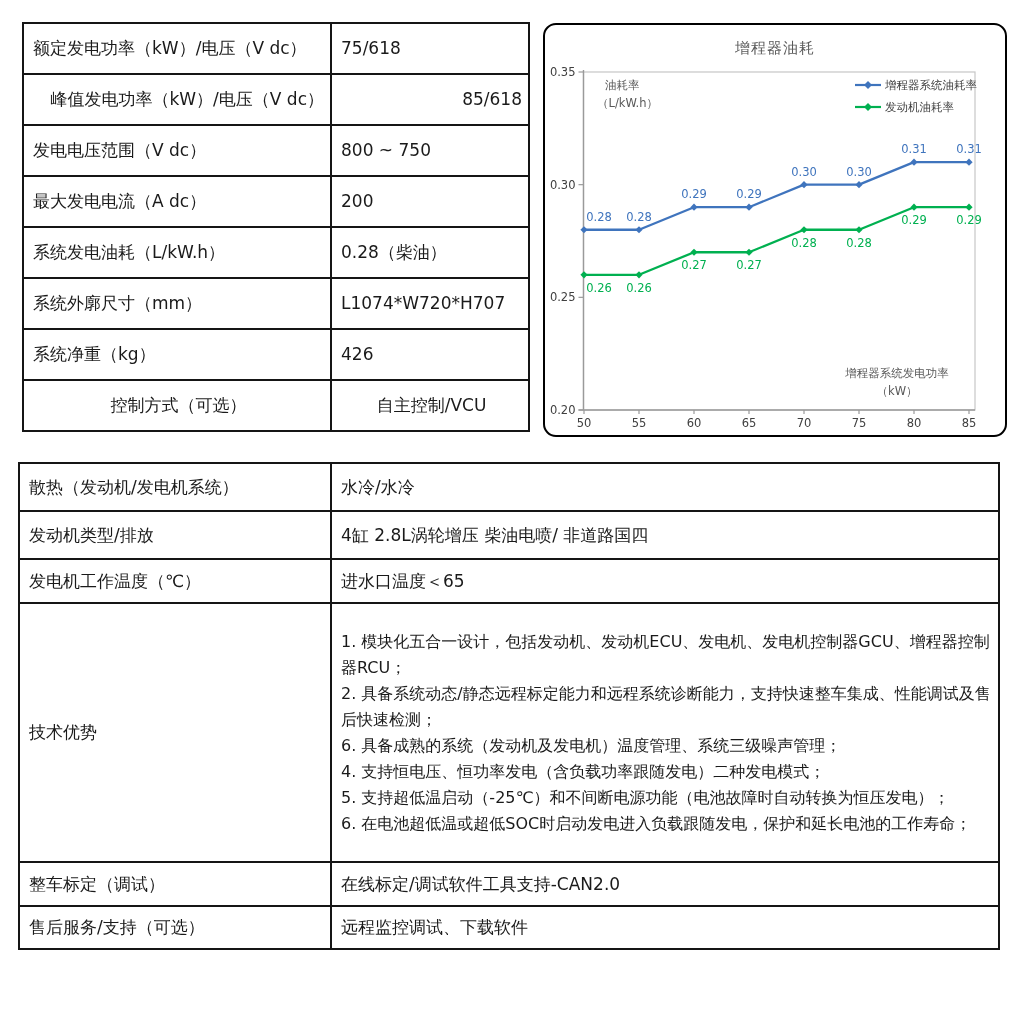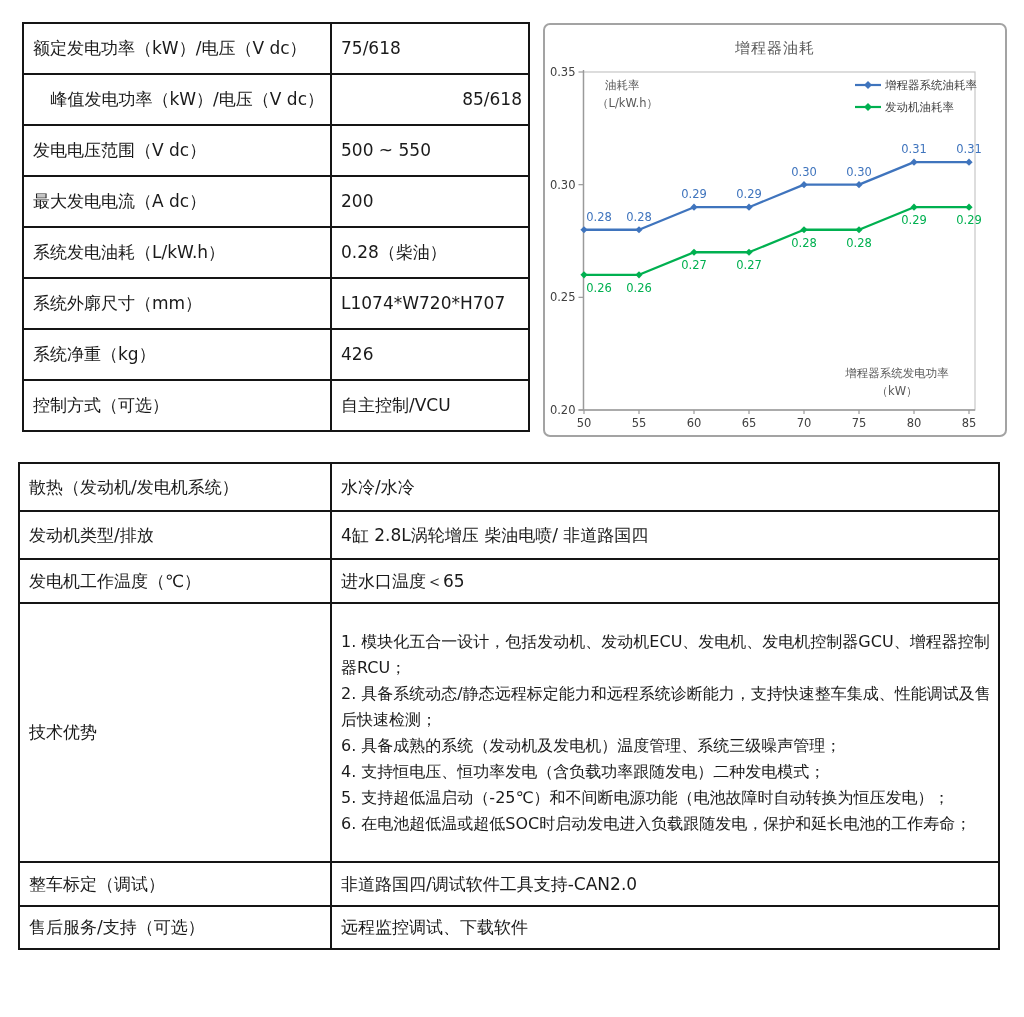--- a/index.html
+++ b/index.html
@@ -12,21 +12,21 @@
   table.spec, table.spec td{border:2px solid #151515;}
   table.spec td{vertical-align:middle;font-size:17px;line-height:1.35;padding:4px 6px 4px 9px;word-break:break-word;}
   table.top{left:22px;top:22px;width:508px;}
   table.bottom{left:18px;top:462px;width:982px;}
   table.top col.c1{width:308px;}
   table.bottom col.c1{width:312px;}
   td.val{padding-left:7px;}
   .tech-item{font-size:16px;line-height:26px;}
   .chart-box{
     position:absolute;left:543px;top:23px;width:464px;height:414px;
-    background:#fff;border:2px solid #a3a3a3;border-radius:7px;box-sizing:border-box;
+    background:#fff;border:2px solid #000000;border-radius:13px;box-sizing:border-box;
   }
   .chart-title{
     position:absolute;left:0;top:14px;width:100%;text-align:center;
     font-size:15px;color:#595959;letter-spacing:1px;
   }
   .chart-svg{position:absolute;left:0;top:0;}
 </style>
 </head>
 <body>
 
@@ -41,39 +41,39 @@
         <tr style="height: 51px;">
           <td class="lbl">额定发电功率（kW）/电压（V dc）</td>
           <td class="val">75/618</td>
         </tr>
         <tr style="height: 51px; text-align: right;">
           <td class="lbl">峰值发电功率（kW）/电压（V dc）</td>
           <td class="val">85/618</td>
         </tr>
         <tr style="height: 51px;">
           <td class="lbl">发电电压范围（V dc）</td>
-          <td class="val">500 ~ 550</td>
+          <td class="val">800 ~ 750</td>
         </tr>
         <tr style="height: 51px;">
           <td class="lbl">最大发电电流（A dc）</td>
           <td class="val">200</td>
         </tr>
         <tr style="height: 51px;">
           <td class="lbl">系统发电油耗（L/kW.h）</td>
           <td class="val">0.28（柴油）</td>
         </tr>
         <tr style="height: 51px;">
           <td class="lbl">系统外廓尺寸（mm）</td>
           <td class="val">L1074*W720*H707</td>
         </tr>
         <tr style="height: 51px;">
           <td class="lbl">系统净重（kg）</td>
           <td class="val">426</td>
         </tr>
-        <tr style="height: 51px;">
+        <tr style="height: 51px; text-align: center;">
           <td class="lbl">控制方式（可选）</td>
           <td class="val">自主控制/VCU</td>
         </tr>
       </tbody>
   </table>
 
   <div class="chart-box">
     <div class="chart-title">增程器油耗</div>
     <svg class="chart-svg" width="464" height="414" viewBox="0 0 464 414">
         <rect x="38.5" y="47" width="391.5" height="338" fill="none" stroke="#c6c6c6" stroke-width="1.2"></rect>
@@ -174,21 +174,21 @@
             <div class="tech-item">1. 模块化五合一设计，包括发动机、发动机ECU、发电机、发电机控制器GCU、增程器控制器RCU；</div>
             <div class="tech-item">2. 具备系统动态/静态远程标定能力和远程系统诊断能力，支持快速整车集成、性能调试及售后快速检测；</div>
             <div class="tech-item">6. 具备成熟的系统（发动机及发电机）温度管理、系统三级噪声管理；</div>
             <div class="tech-item">4. 支持恒电压、恒功率发电（含负载功率跟随发电）二种发电模式；</div>
             <div class="tech-item">5. 支持超低温启动（-25℃）和不间断电源功能（电池故障时自动转换为恒压发电）；</div>
             <div class="tech-item">6. 在电池超低温或超低SOC时启动发电进入负载跟随发电，保护和延长电池的工作寿命；</div>
           </td>
         </tr>
         <tr style="height: 44px;">
           <td class="lbl">整车标定（调试）</td>
-          <td class="val">非道路国四/调试软件工具支持-CAN2.0</td>
+          <td class="val">在线标定/调试软件工具支持-CAN2.0</td>
         </tr>
         <tr style="height: 43px; padding-left: 13px;">
           <td class="lbl">售后服务/支持（可选）</td>
           <td class="val">远程监控调试、下载软件</td>
         </tr>
       </tbody>
   </table>
 
 </div>
 

